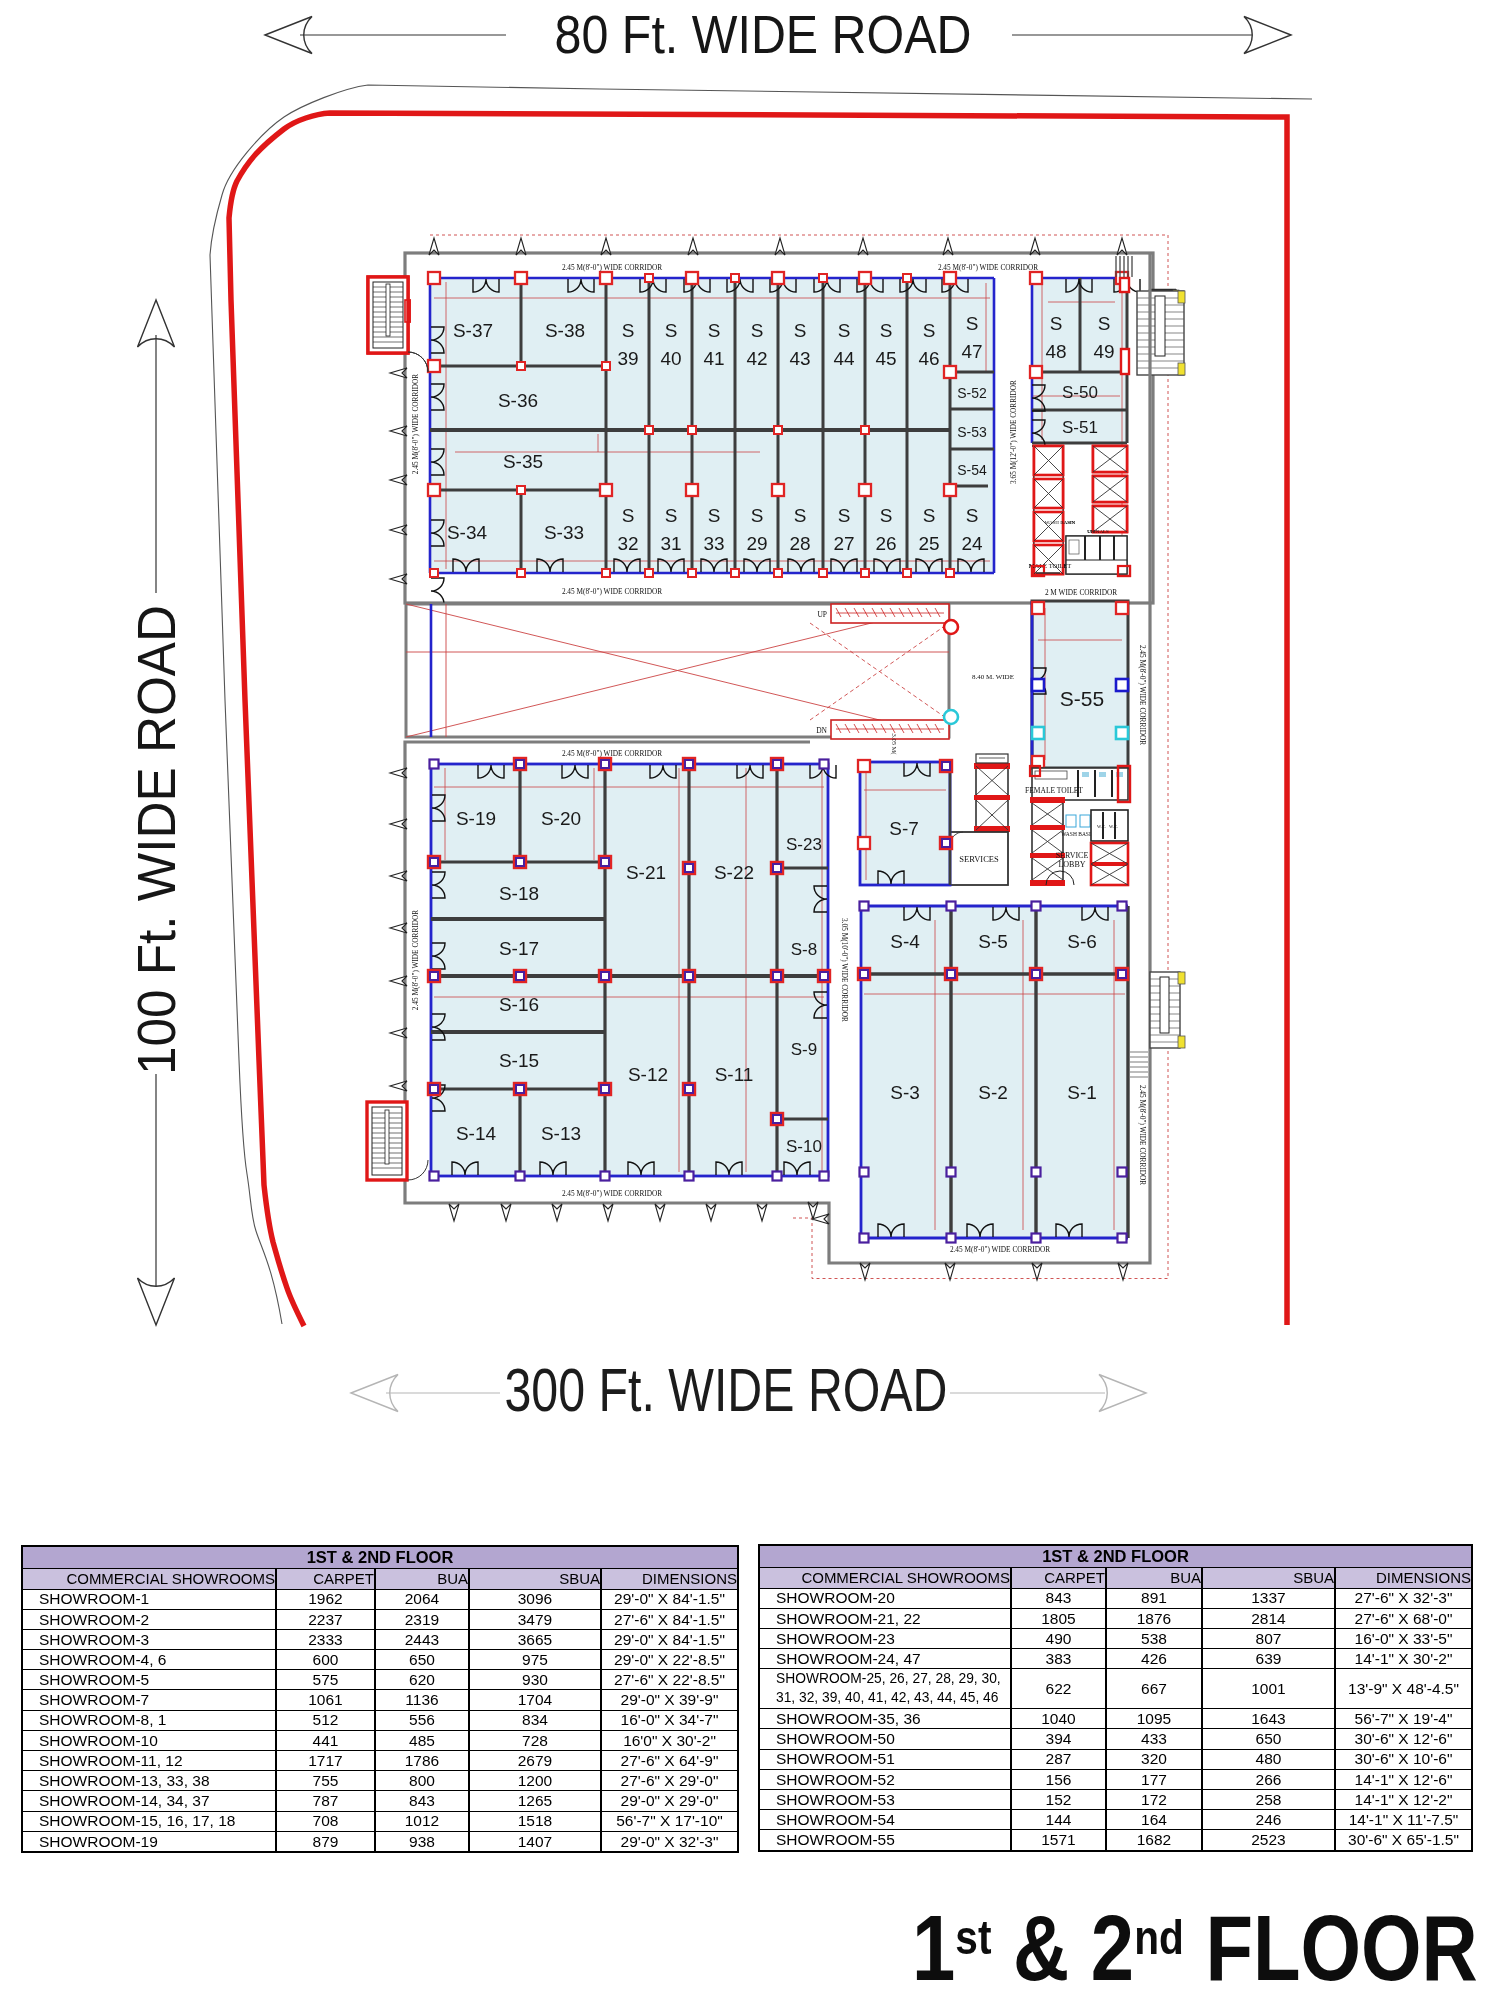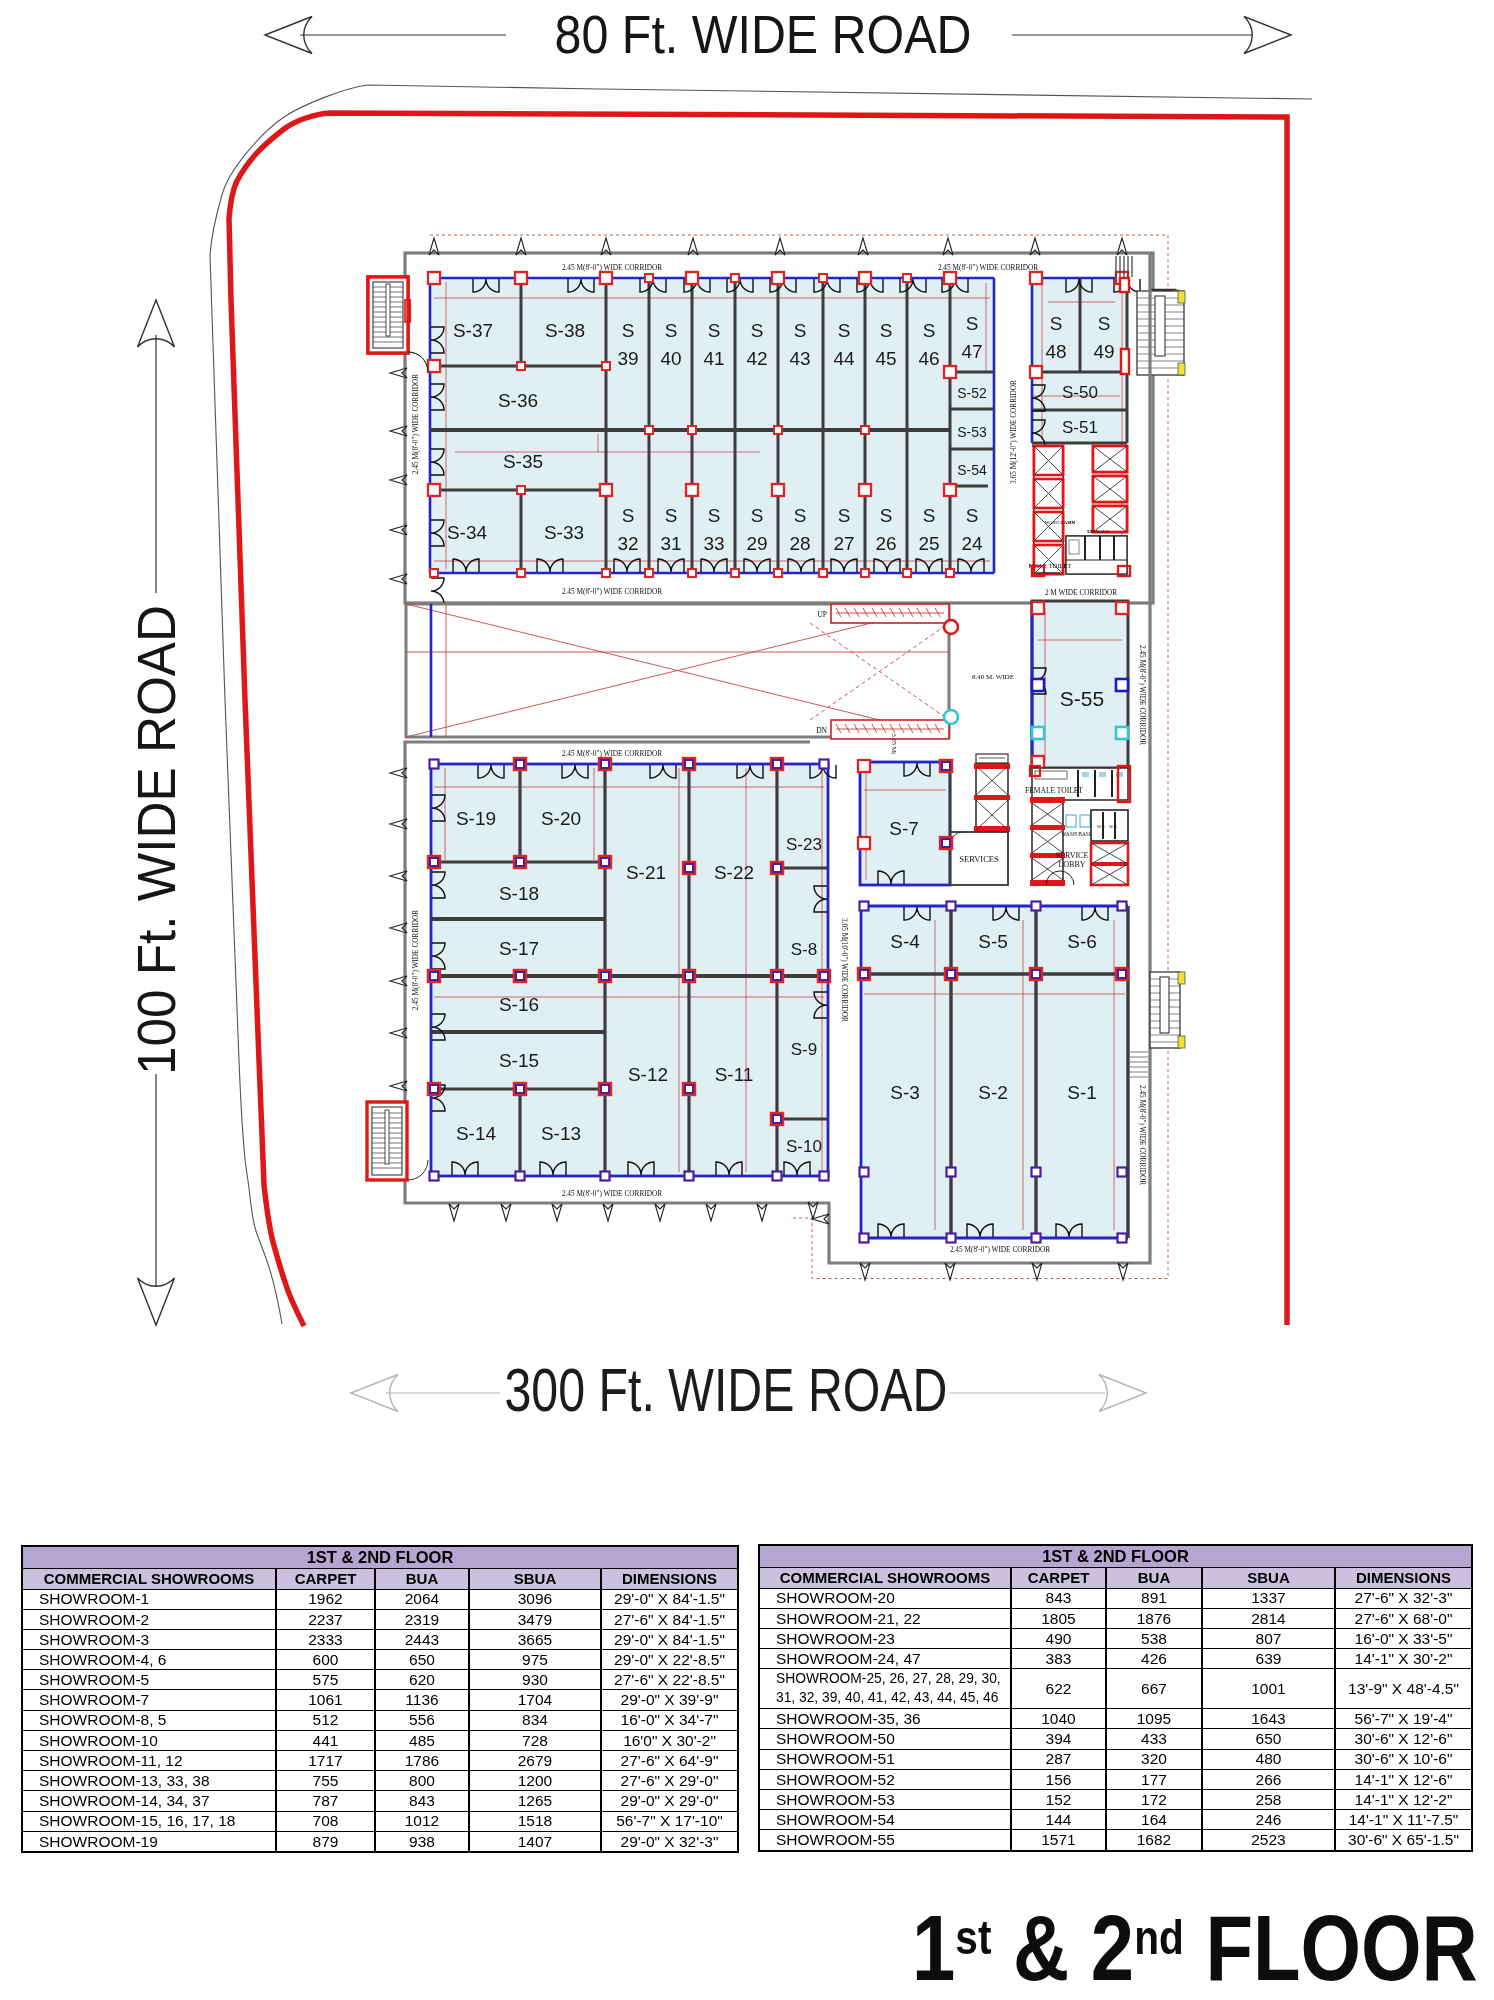--- a/index.html
+++ b/index.html
@@ -1,21 +1,21 @@
 <!DOCTYPE html>
 <html><head>
 <meta charset="utf-8">
 <style>
 html,body{margin:0;padding:0;background:#fff;width:1494px;height:2000px;overflow:hidden;}
 body{font-family:"Liberation Sans",sans-serif;position:relative;}
 #plan{position:absolute;left:0;top:0;}
 .tbl{position:absolute;border-collapse:collapse;table-layout:fixed;font-family:"Liberation Sans",sans-serif;font-size:15.5px;color:#000;}
 .tbl td,.tbl th{border:solid #000;border-width:1px 2px;padding:0;line-height:1.0;height:19.2px;overflow:hidden;white-space:nowrap;}
 .tbl .ttl{background:#b3a6d0;font-weight:bold;font-size:16.5px;text-align:center;height:21px;}
-.tbl .hdr{background:#cac1de;font-weight:bold;text-align:center;font-size:15px;height:19.5px;}
+.tbl .hdr{background:#cac1de;font-weight:normal;text-align:right;font-size:15px;height:19.5px;}
 .tbl td.nm{text-align:left;padding-left:16px;font-size:15.5px;}
 .tbl td.num{text-align:center;}
 #bigtitle{position:absolute;left:912px;top:1896px;font-weight:bold;font-size:92px;color:#0d0d0d;letter-spacing:0;white-space:nowrap;transform:scaleX(0.846);transform-origin:0 0;}
 #bigtitle sup{font-size:48px;vertical-align:0.55em;letter-spacing:0;}
 </style>
 </head>
 <body>
 <svg id="plan" width="1494" height="2000" viewBox="0 0 1494 2000">
 <defs>
 <g id="doorU">
@@ -1021,21 +1021,21 @@
         <td class="num">27'-6" X 22'-8.5"</td>
       </tr>
 <tr>
         <td class="nm">SHOWROOM-7</td>
         <td class="num">1061</td>
         <td class="num">1136</td>
         <td class="num">1704</td>
         <td class="num">29'-0" X 39'-9"</td>
       </tr>
 <tr>
-        <td class="nm">SHOWROOM-8, 5</td>
+        <td class="nm">SHOWROOM-8, 1</td>
         <td class="num">512</td>
         <td class="num">556</td>
         <td class="num">834</td>
         <td class="num">16'-0" X 34'-7"</td>
       </tr>
 <tr>
         <td class="nm">SHOWROOM-10</td>
         <td class="num">441</td>
         <td class="num">485</td>
         <td class="num">728</td>

